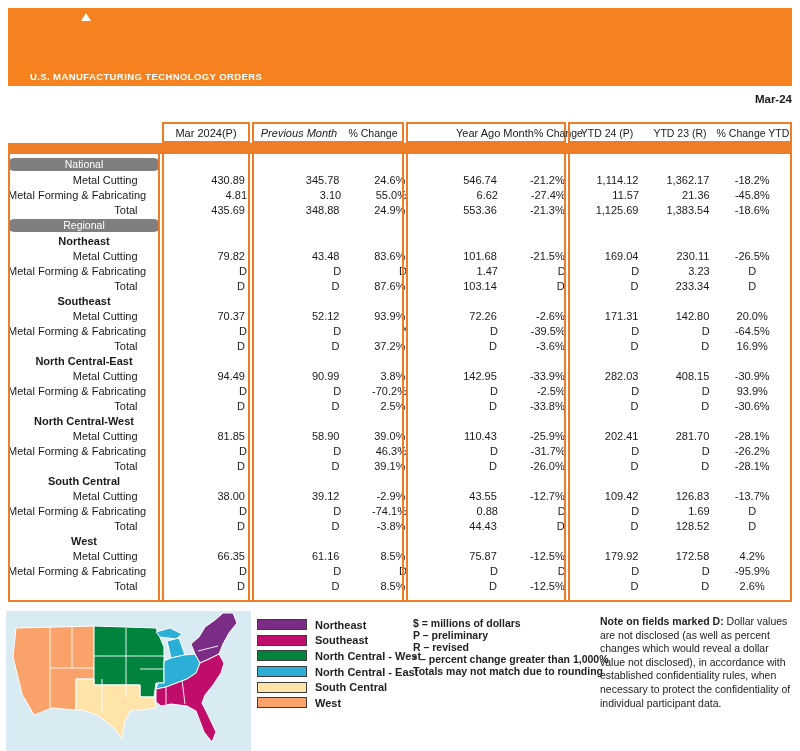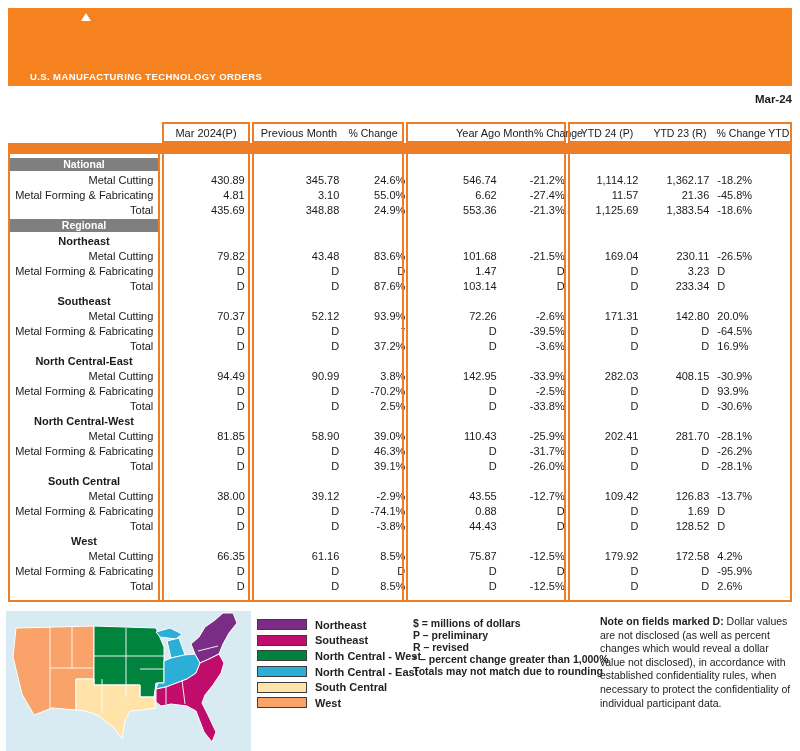--- a/index.html
+++ b/index.html
@@ -20,21 +20,21 @@
 
   
   .tbl{margin-top:14px;}
   .thead{position:relative;height:21px;font-size:11px;}
   .hbox{position:absolute;top:0;bottom:0;border:2px solid #EE7D27;box-sizing:border-box;display:flex;align-items:center;}
   .hb1{left:154px;width:88px;justify-content:center;}
   .hb2{left:244px;width:152px;}
   .hb3{left:398px;width:160px;}
   .hb4{left:560px;width:224px;}
   .hcell{text-align:center;white-space:nowrap;overflow:visible;}
-  .hb2 .hcell:nth-child(1){width:90px;} .hb2 .hcell:nth-child(2){width:58px;font-size:10.5px;}
+  .hb2 .hcell:nth-child(1){width:90px;font-style:italic;} .hb2 .hcell:nth-child(2){width:58px;font-size:10.5px;}
   .hb3 .hcell:nth-child(1){width:94px;padding-left:48px;} .hb3 .hcell:nth-child(2){width:62px;font-size:10.5px;}
   .hb4 .hcell{font-size:10.5px;}
   .hb4 .hcell:nth-child(1){width:74px;} .hb4 .hcell:nth-child(2){width:72px;} .hb4 .hcell:nth-child(3){width:74px;}
 
   .orange-band{height:11px;background:#EE7D27;width:784px;}
 
   .tbody{position:relative;border-bottom:2px solid #EE7D27;padding:3px 0 6px 0;}
   .vbox{position:absolute;top:0;bottom:0;border-left:2px solid #EE7D27;border-right:2px solid #EE7D27;
     box-sizing:border-box;pointer-events:none;}
   .vbL{left:0;width:152px;} .vb1{left:154px;width:88px;} .vb2{left:244px;width:152px;}
@@ -44,24 +44,24 @@
   .trow.section-row{height:14px;line-height:13px;margin:1px 0 1px 0;}
   .cell{box-sizing:border-box;white-space:nowrap;}
   .c0{width:152px;}
   .c1{width:88px;margin-left:2px;text-align:right;padding-right:1px;}
   .c2{width:92px;margin-left:15px;text-align:right;padding-right:12px;}
   .c3{width:60px;text-align:right;padding-right:5px;}
   .c4{width:96px;margin-left:2px;text-align:right;padding-right:10px;}
   .c5{width:64px;text-align:right;padding-right:5px;}
   .c6{width:76px;margin-left:2px;text-align:right;padding-right:8px;}
   .c7{width:72px;text-align:right;padding-right:8px;}
-  .c8{width:76px;text-align:left;padding-right:5px;}
-  .band{background:#7F7F7F;color:#fff;font-weight:700;font-size:10.5px;text-align:center;height:13px;line-height:13px;}
+  .c8{width:76px;text-align:center;padding-right:5px;}
+  .band{background:#7F7F7F;color:#fff;font-weight:400;font-size:10.5px;text-align:center;height:13px;line-height:13px;border-radius:6px;}
   .region-name{font-weight:700;text-align:center;}
-  .rowlabel{text-align:right;padding-right:4px;}
+  .rowlabel{text-align:right;padding-right:20px;}
 
   
   .bottom{position:relative;height:142px;margin-top:9px;}
   .map{position:absolute;left:-2px;top:0;width:245px;height:140px;}
   .legend{position:absolute;left:249px;top:6px;}
   .lg-item{display:flex;align-items:center;height:15.6px;}
   .lg-swatch{display:inline-block;width:50px;height:11px;border:1px solid #3c3c3c;box-sizing:border-box;}
   .lg-label{margin-left:8px;font-size:11px;font-weight:700;color:#222;}
   .footnotes{position:absolute;left:405px;top:6px;font-size:10.5px;font-weight:700;color:#222;}
   .footnotes .fn-line{line-height:12px;margin-bottom:0;}

